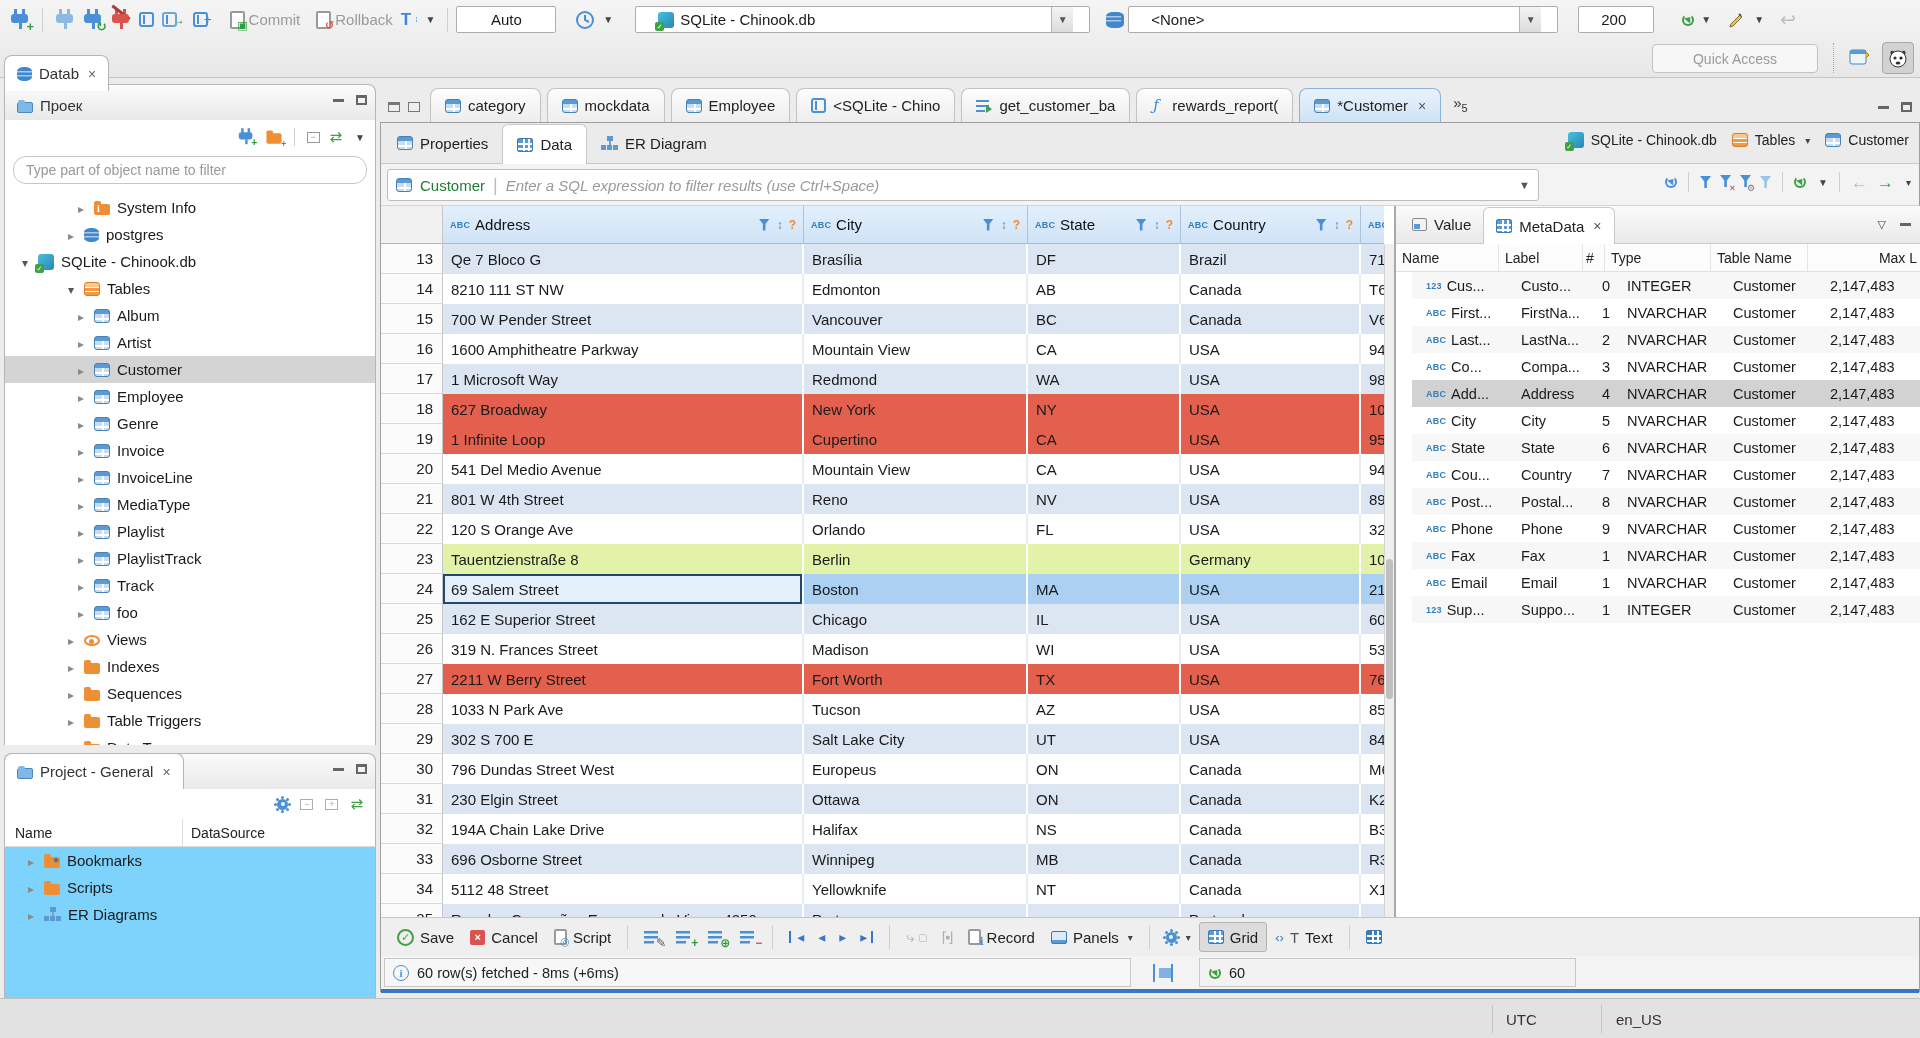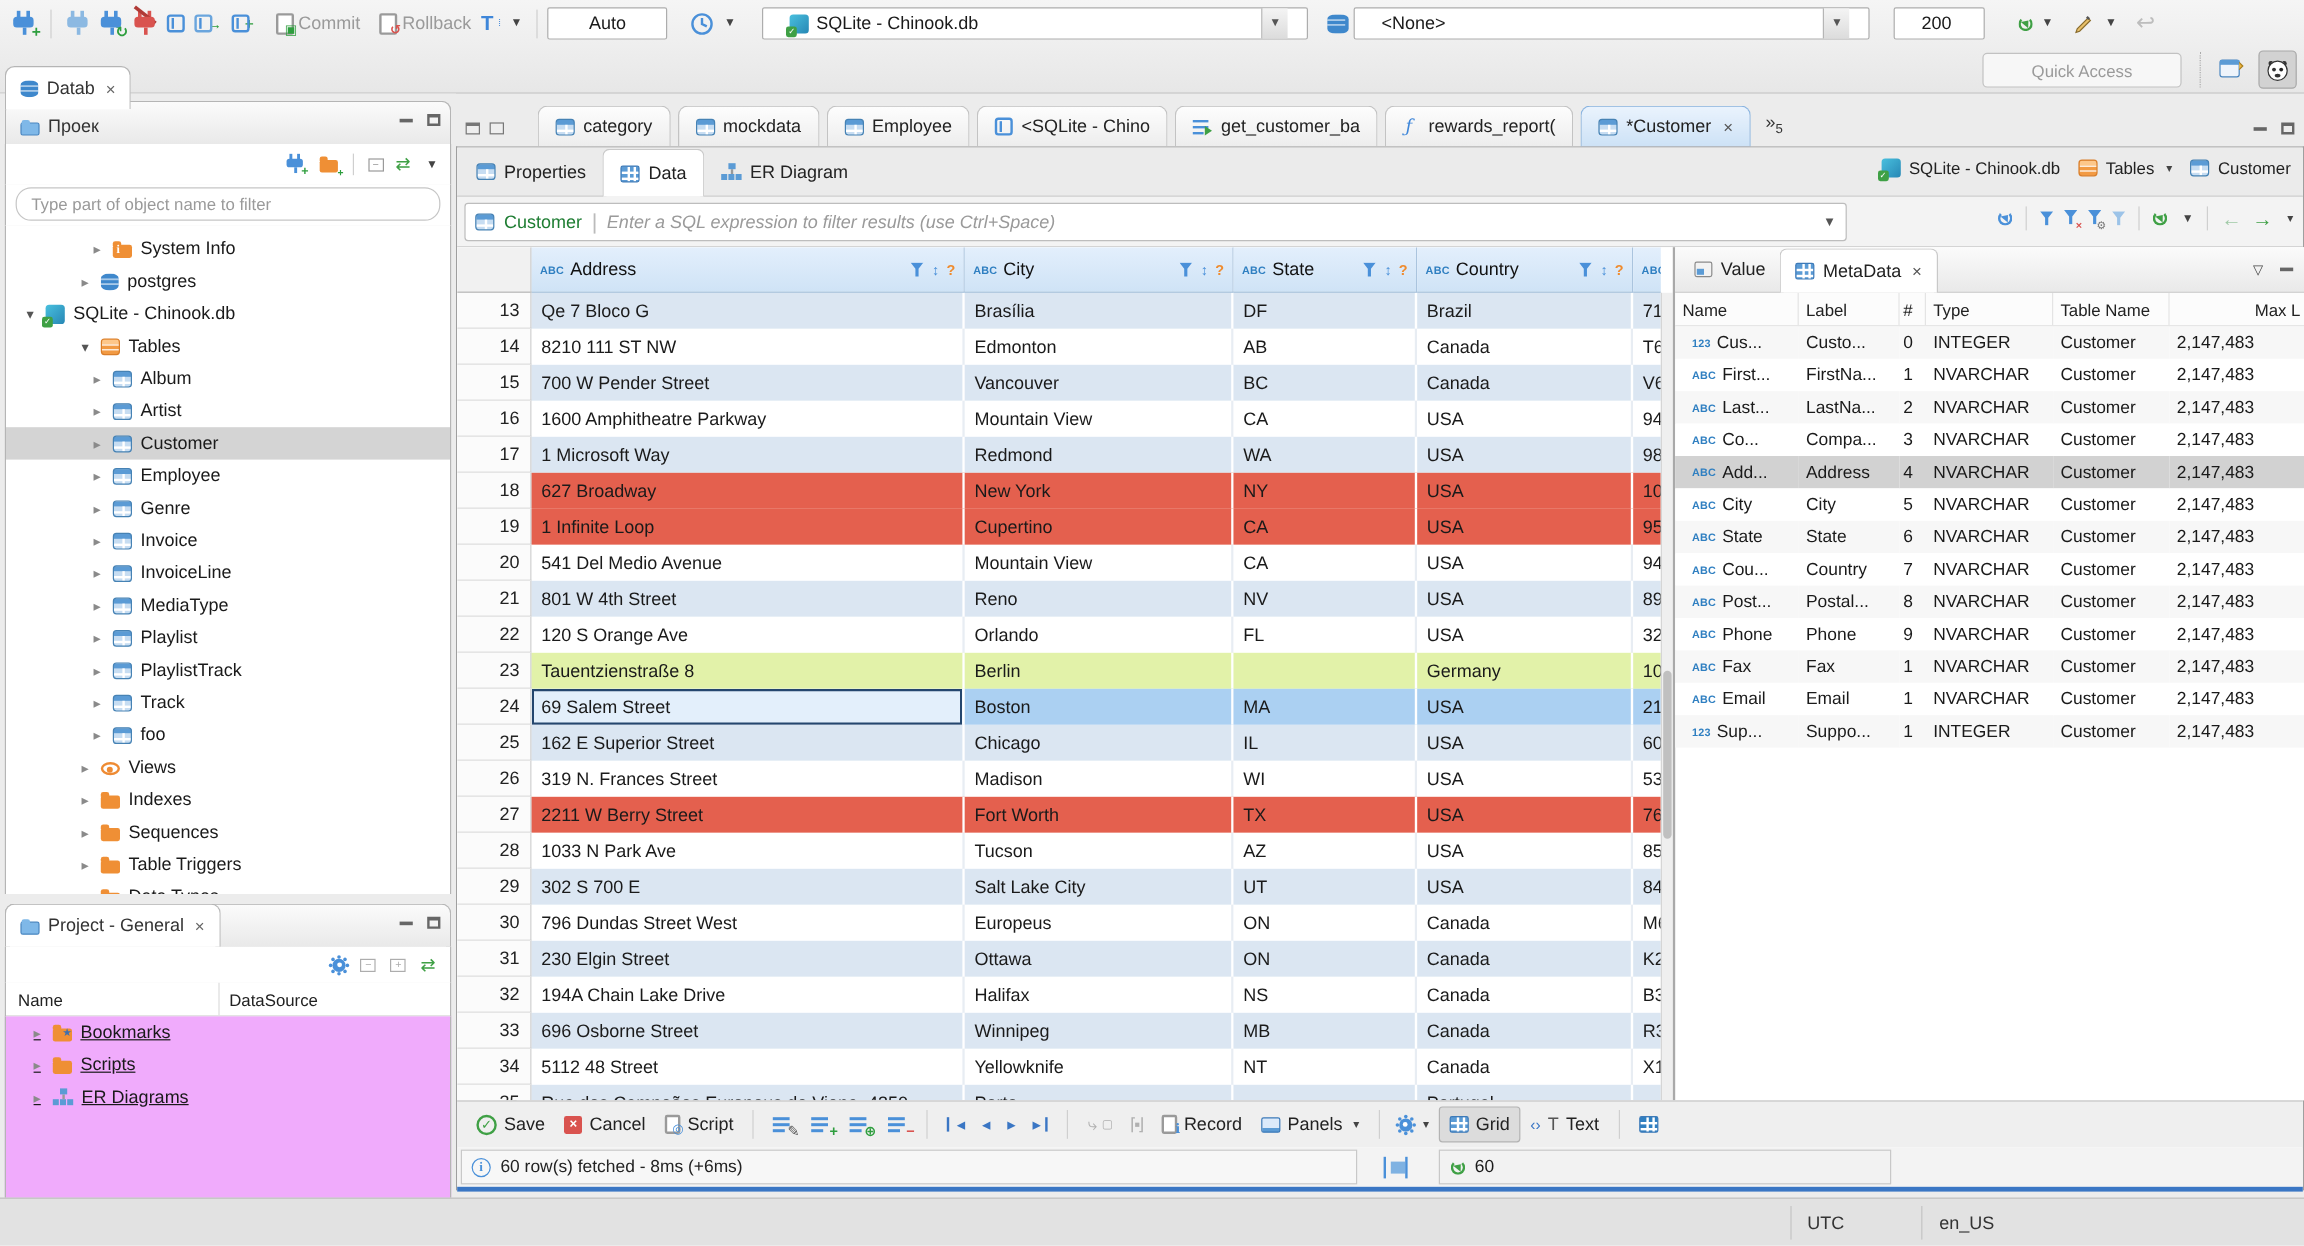--- a/index.html
+++ b/index.html
@@ -121,21 +121,21 @@
   .titem.ind0{padding-left:14px;}
   .titem.ind1{padding-left:60px;}
   .titem.ind2{padding-left:70px;}
   .titem.sel{background:#d4d4d4;}
 
   #project-panel{position:absolute;left:0;top:675px;width:380px;height:245px;}
   #proj-toolbar{height:30px;background:#fff;border-left:1px solid #b5b5b5;border-right:1px solid #b5b5b5;display:flex;align-items:center;justify-content:flex-end;gap:12px;padding-right:12px;}
   #proj-cols{height:28px;background:#fff;border-left:1px solid #b5b5b5;border-right:1px solid #b5b5b5;border-bottom:1px solid #ddd;display:flex;align-items:center;font-size:14px;color:#222;}
   #proj-cols .c1{width:178px;padding-left:10px;border-right:1px solid #ddd;height:100%;display:flex;align-items:center;}
   #proj-cols .c2{padding-left:8px;}
-  #proj-items{background:#f0abfc;border-left:1px solid #b5b5b5;border-right:1px solid #b5b5b5;height:152px;text-decoration:underline;}
+  #proj-items{background:#7dd3fc;border-left:1px solid #b5b5b5;border-right:1px solid #b5b5b5;height:152px;}
   .pitem{display:flex;align-items:center;height:27px;gap:7px;font-size:15px;padding-left:20px;}
   .pitem .tarrow{width:12px;text-align:center;}
   .pitem .tarrow::before{content:"▸";color:#8a8a8a;font-size:12px;}
 
   
   #editor{position:absolute;left:380px;top:78px;width:1540px;height:920px;}
   #etabs{position:absolute;left:0;top:0;width:1540px;height:44px;display:flex;align-items:flex-end;}
   .restore-icons{display:flex;gap:8px;align-items:center;padding:0 10px 10px 8px;}
   .ri{width:12px;height:10px;border:1.5px solid #777;border-top-width:3px;background:#eee;}
   .etab{display:flex;align-items:center;gap:7px;height:34px;padding:0 14px;font-size:15px;color:#222;border:1px solid #c3c3c3;border-bottom:none;border-radius:8px 8px 0 0;background:linear-gradient(#fdfdfd,#ededed);margin-right:6px;white-space:nowrap;position:relative;}
@@ -196,21 +196,21 @@
   .rtab .x{color:#555;font-size:14px;margin-left:2px;}
   #rtabs .right{position:absolute;right:10px;top:12px;display:flex;gap:14px;align-items:center;color:#444;}
   #mhead{display:flex;height:28px;border-bottom:1px solid #e0e0e0;background:#fcfcfc;font-size:14px;color:#222;}
   .mh{display:flex;align-items:center;padding:0 6px;border-right:1px solid #e4e4e4;overflow:hidden;white-space:nowrap;}
   .m-name{width:103px;flex:none;}
   .m-label{width:84px;flex:none;}
   .m-num{width:22px;flex:none;padding:0 3px;}
   .m-type{width:106px;flex:none;}
   .m-table{width:97px;flex:none;}
   .m-max{width:115px;flex:none;justify-content:flex-end;border-right:none;}
-  .mrow{display:flex;height:27px;font-size:14.5px;}
+  .mrow{display:flex;height:27px;font-size:14.5px;margin-left:16px;}
   .mrow:nth-child(odd) .mc{background:#f7f7f7;}
   .mrow.sel .mc{background:#d2d2d2 !important;}
   .mc{display:flex;align-items:center;padding:0 6px;overflow:hidden;white-space:nowrap;background:#fff;}
   .mc.m-name{gap:5px;padding-left:14px;}
   .mc.m-num{padding:0 3px;}
   .mc.m-max{justify-content:flex-start;}
 
   
   #btoolbar{position:absolute;left:0;top:794px;width:1538px;height:39px;background:#efefef;border-top:1px solid #c5c5c5;display:flex;align-items:center;padding-left:8px;font-size:15px;color:#222;}
   .bt{display:flex;align-items:center;gap:6px;padding:0 8px;flex:none;white-space:nowrap;}
@@ -583,21 +583,21 @@
       </div>
     </div>
   </div>
 
   <div id="editor">
     <div id="etabs">
       <div class="restore-icons">
         <span class="ri"></span>
         <span class="ri" style="border-top-width:1.5px"></span>
       </div>
-      <div style="display:flex;align-items:flex-end;margin-left:18px;">
+      <div style="display:flex;align-items:flex-end;">
 
           <div class="etab">
             <span class="ic ic-table"></span>
             <span>category</span>
 
           </div>
 
           <div class="etab">
             <span class="ic ic-table"></span>
             <span>mockdata</span>

